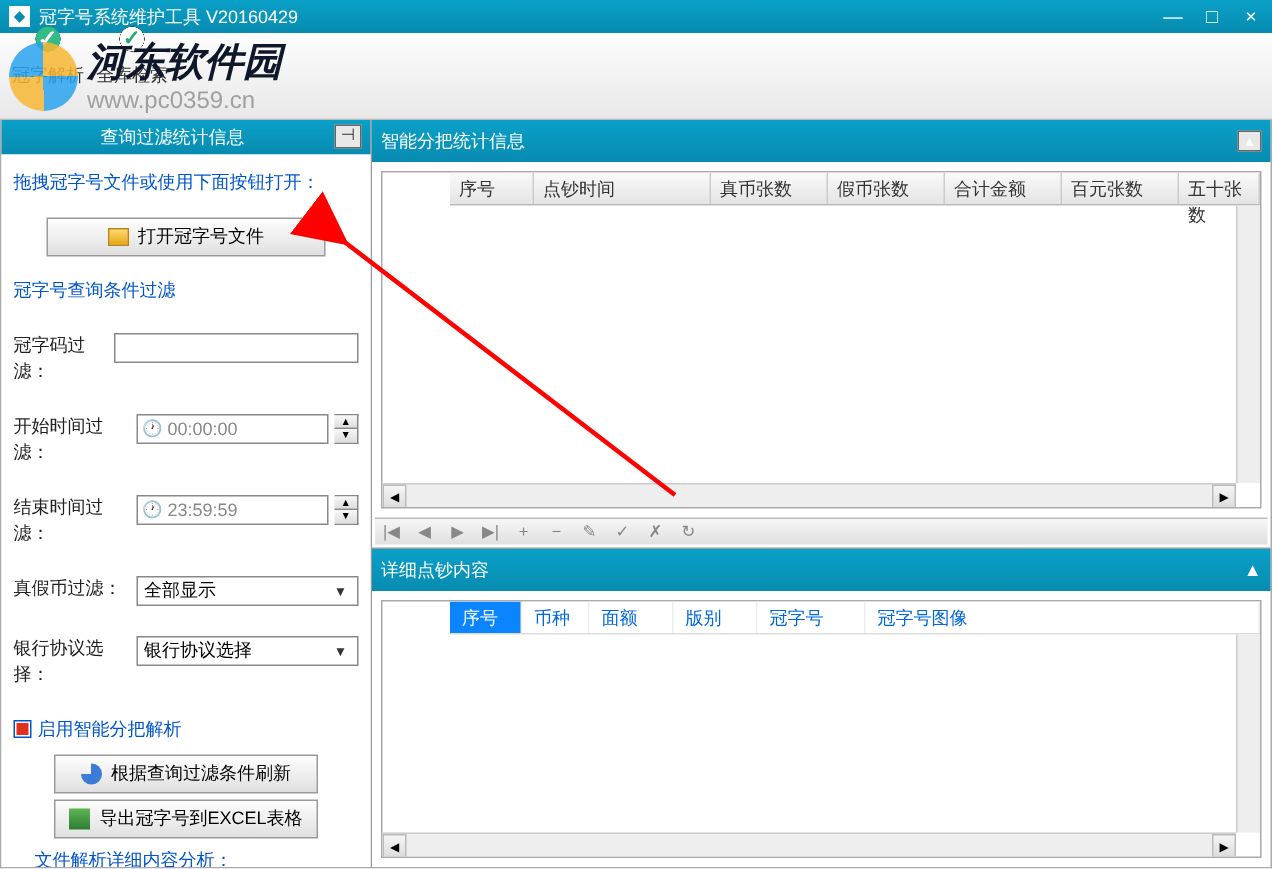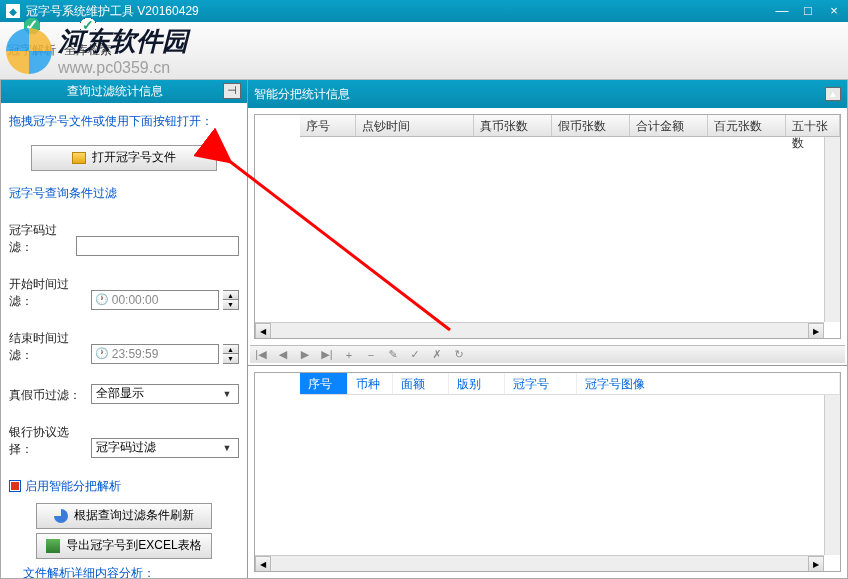--- a/index.html
+++ b/index.html
@@ -31,21 +31,21 @@
 .left-pane { width: 247px; border-right: 1px solid #999; display:flex; flex-direction:column; }
 .panel-header { height: 28px; background: linear-gradient(#0aa0c8,#088bb0); color: #fff; display: flex; align-items: center; padding: 0 6px; }
 .panel-header .ph-title { flex: 1; text-align: center; }
 .panel-header .pin { width: 18px; height: 16px; background: #e8e8e8; border: 1px solid #666; color: #333; text-align: center; line-height: 13px; font-size: 11px; cursor: pointer; }
 
 .left-body { padding: 6px 8px; background: #fff; overflow:hidden;}
 .left-body .hint1 { color: #0055cc; margin: 4px 0 8px; }
 .open-btn { width: 186px; height: 26px; margin: 15px auto 14px; background: linear-gradient(#fdfdfd,#e0e0e0); border: 1px solid #999; display: flex; align-items: center; justify-content: center; gap: 6px; cursor: pointer; }
 .open-btn .ob-icon { width: 14px; height: 12px; background: linear-gradient(#ffd76a,#e6a817); border:1px solid #b8860b;}
 .section-title { color: #0055cc; margin: 6px 0; }
-.form-row { display: flex; align-items: flex-end; margin: 20px 0; gap: 4px; }
+.form-row { display: flex; align-items: flex-start; margin: 20px 0; gap: 4px; }
 .form-label { width: 78px; color: #222; }
 .text-input { flex: 1; height: 20px; border: 1px solid #888; padding: 0 3px; background:#fff;}
 .time-input { flex: 1; height: 20px; border: 1px solid #888; background:#fff; display:flex; align-items:center; padding:0 3px; color:#888;}
 .time-input .clock { font-size:11px; margin-right:3px;}
 .spinner { width: 16px; height: 20px; border: 1px solid #888; border-left:none; display:flex; flex-direction:column;}
 .spinner div { flex:1; display:flex; align-items:center; justify-content:center; font-size:7px; background:linear-gradient(#f8f8f8,#ddd); cursor:pointer;}
 .spinner div:first-child{border-bottom:1px solid #888;}
 .select-box { flex: 1; height: 20px; border: 1px solid #888; background:#fff; display:flex; align-items:center; padding:0 4px; justify-content:space-between; cursor:pointer;}
 .select-box .dd-arrow { width:14px; font-size:9px; color:#333; text-align:center;}
 .chk-row { display:flex; align-items:center; margin:8px 0; gap:4px;text-align:center;}
@@ -161,21 +161,21 @@
         <div class="form-label">真假币过滤：</div>
         <div class="select-box">
           <span>全部显示</span>
           <span class="dd-arrow">▼</span>
         </div>
       </div>
 
       <div class="form-row">
         <div class="form-label">银行协议选择：</div>
         <div class="select-box">
-          <span>冠字码过滤</span>
+          <span>银行协议选择</span>
           <span class="dd-arrow">▼</span>
         </div>
       </div>
 
       <div class="chk-row">
         <div class="chk-icon"></div>
         <div class="chk-label">启用智能分把解析</div>
       </div>
 
       <div class="action-btn">
@@ -225,20 +225,24 @@
         <div class="nv">+</div>
         <div class="nv">−</div>
         <div class="nv">✎</div>
         <div class="nv">✓</div>
         <div class="nv">✗</div>
         <div class="nv">↻</div>
       </div>
     </div>
 
     <div class="right-bottom">
+      <div class="panel-header">
+        <div>详细点钞内容</div>
+        <div class="collapse" style="margin-left:auto">▲</div>
+      </div>
       <div class="grid-area" style="flex:1;">
         <div class="grid2-header">
           <div class="g2-cell sel d0">序号</div>
           <div class="g2-cell d1">币种</div>
           <div class="g2-cell d2">面额</div>
           <div class="g2-cell d3">版别</div>
           <div class="g2-cell d4">冠字号</div>
           <div class="g2-cell d5">冠字号图像</div>
         </div>
         <div class="scrollbar-v"></div>

